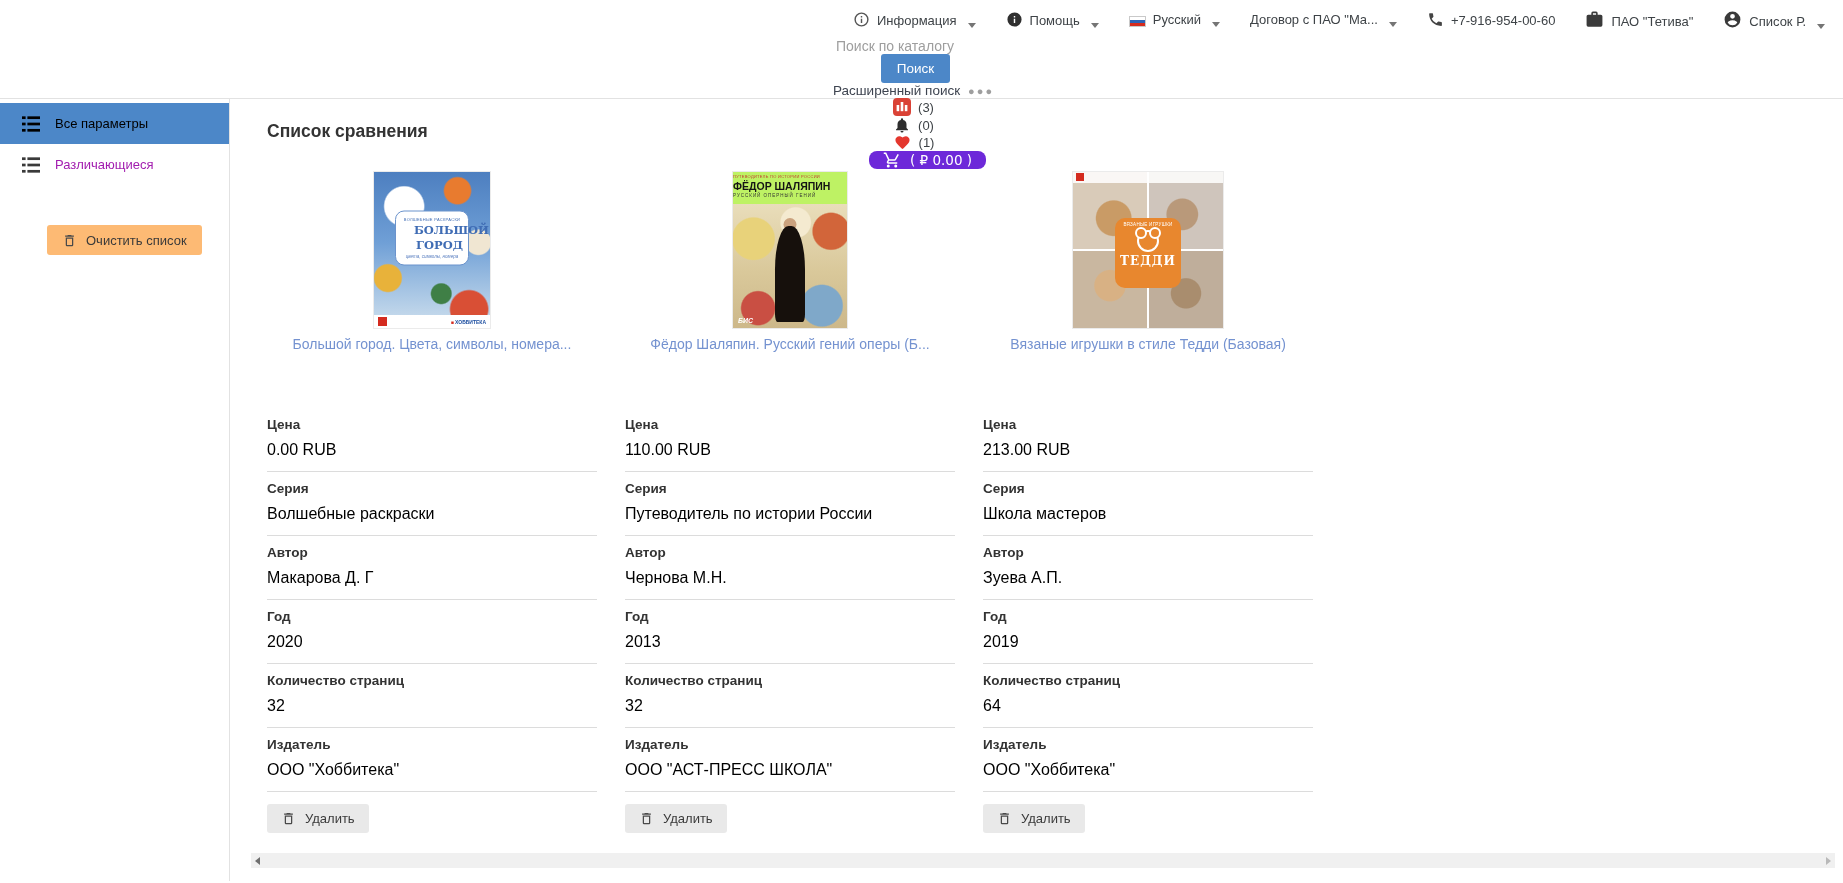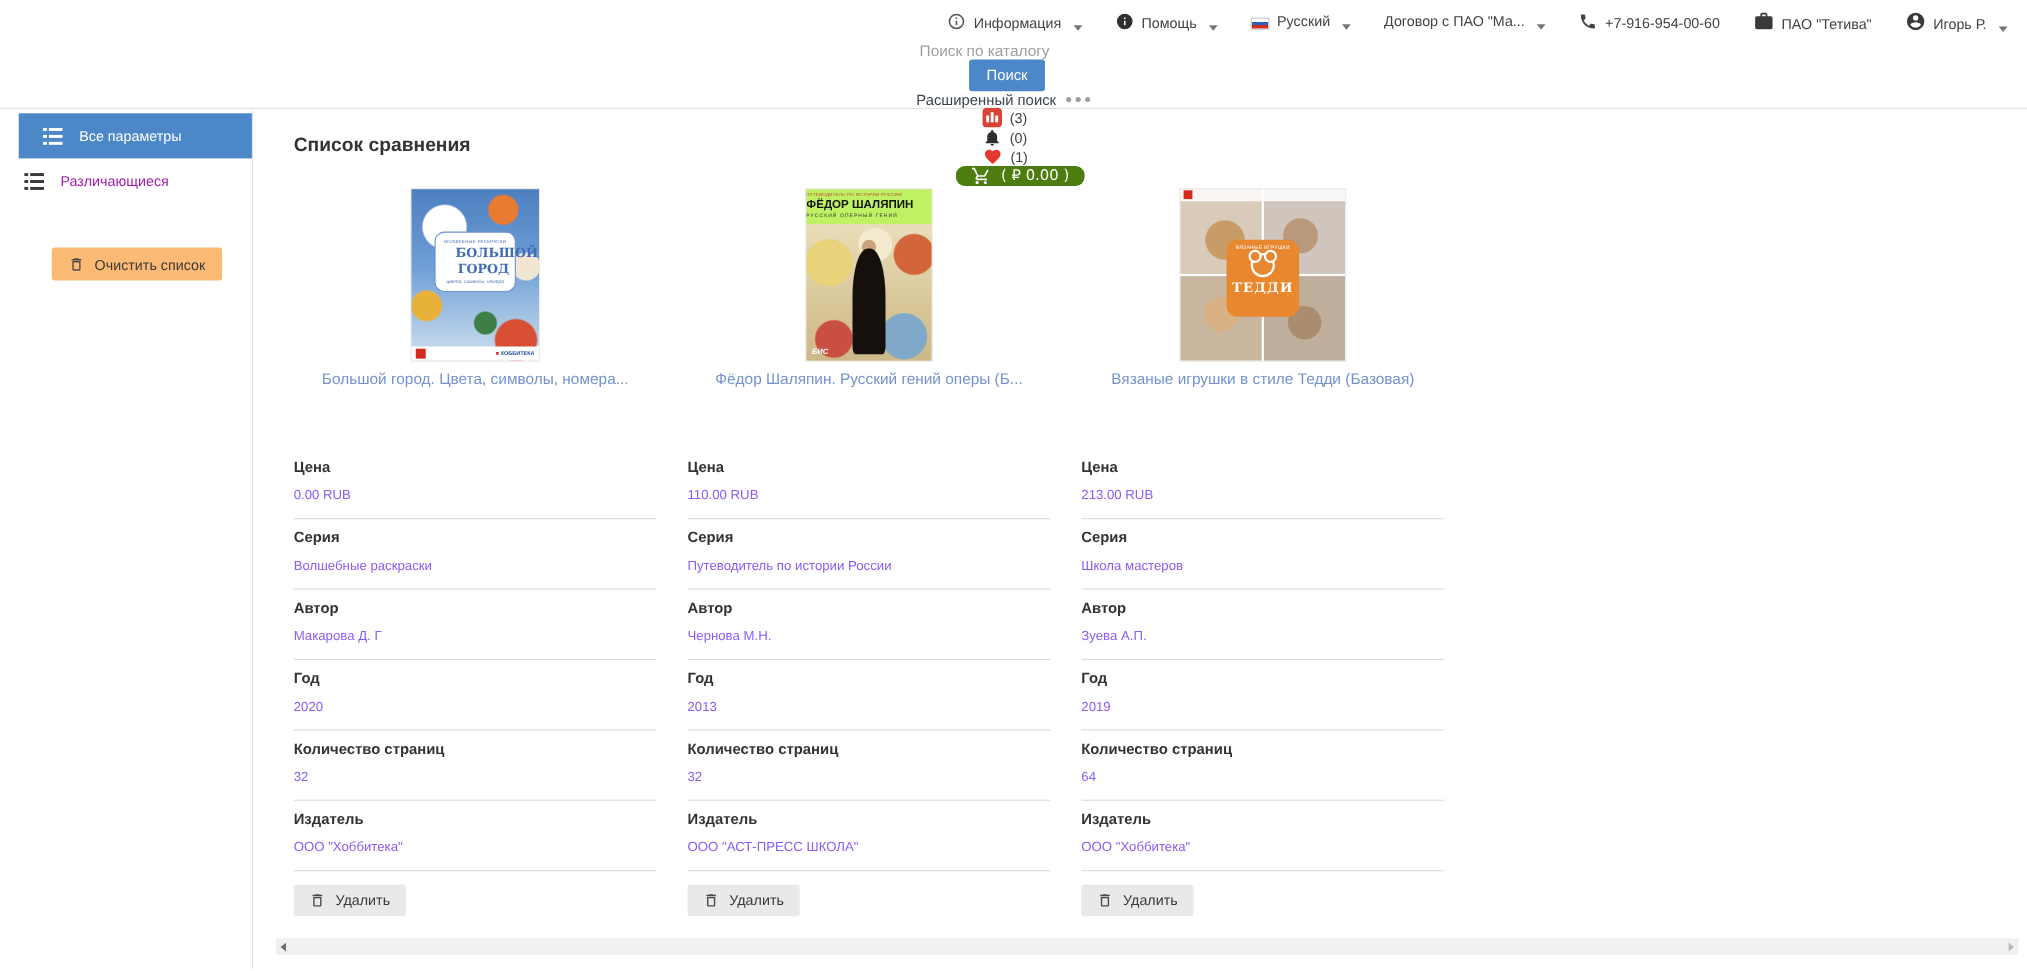--- a/index.html
+++ b/index.html
@@ -29,49 +29,49 @@
     cursor: pointer; margin-right: 22px; }
   .adv { display: flex; align-items: center; gap: 8px; font-size: 13.5px; color: #3e4450;
     cursor: pointer; margin-right: 26px; white-space: nowrap; }
   .dots { color: #9e9e9e; font-size: 11px; letter-spacing: 2px; }
   .vdiv { width: 1px; height: 61px; background: #e2e2e2; margin-right: 22px; }
   .cnt-group { display: flex; align-items: center; gap: 7px; margin-right: 26px;
     font-size: 13px; color: #3e4347; cursor: pointer; }
   .cmp-icon { width: 18px; height: 18px; }
   .bell-icon { width: 18px; height: 18px; color: #2e2e2e; }
   .heart-icon { width: 19px; height: 17px; color: #e4372e; }
-  .btn-cart { display: flex; align-items: center; gap: 9px; background: #4d7c0f; color: #fff;
+  .btn-cart { display: flex; align-items: center; gap: 9px; background: #6d28d9; color: #fff;
     border: none; border-radius: 8px; height: 34px; padding: 0 14px; margin-left: 2px;
     font-size: 13.5px; font-family: "DejaVu Sans", "Liberation Sans", sans-serif; cursor: pointer; }
   .cart-ic { width: 18px; height: 18px; color: #fff; }
 
   
   .bodyrow { display: flex; height: 782px; }
   .sidebar { width: 230px; flex: 0 0 auto; border-right: 1px solid #e2e2e2; padding-top: 4px; }
   .side-item { height: 41px; display: flex; align-items: center; gap: 15px; padding-left: 22px;
     font-size: 13px; color: #a21caf; cursor: pointer; }
-  .side-item.active { background: #4c87c8; color: #ffffff; margin-left: 17px; }
+  .side-item.active { background: #4c87c8; color: #000000; }
   .list-ic { width: 18px; height: 16px; }
   .btn-clear { display: flex; align-items: center; gap: 9px; background: #fdba74; color: #3a3a3a;
     border: none; border-radius: 3px; height: 30px; padding: 0 15px; margin: 40px 0 0 47px;
     font-size: 13px; font-family: "Liberation Sans", sans-serif; cursor: pointer; }
   .trash-ic { width: 15px; height: 15px; color: #4a4a4a; }
 
   .main { flex: 1 1 auto; padding-left: 37px; position: relative; }
   .page-title { margin-top: 22px; font-size: 17.5px; font-weight: bold; color: #333; }
 
   .cards { display: flex; gap: 28px; margin-top: 28px; }
   .card { width: 330px; flex: 0 0 auto; }
   .cover-wrap { height: 158px; display: flex; justify-content: center; align-items: flex-end; cursor: pointer; }
   .p-title { margin-top: 8px; text-align: center; font-size: 14px; color: #7492d0;
     white-space: nowrap; overflow: hidden; text-overflow: ellipsis; cursor: pointer; }
   .spec-table { margin-top: 56px; }
   .spec-row { padding: 9px 0 13px; border-bottom: 1px solid #dcdcdc; }
   .spec-label { font-size: 13.5px; font-weight: bold; color: #333; line-height: 16px; }
-  .spec-value { margin-top: 9px; font-size: 12px; color: #8b5cf6; line-height: 16px; }
+  .spec-value { margin-top: 9px; font-size: 16px; color: #000000; line-height: 16px; }
   .btn-del { display: flex; align-items: center; gap: 9px; background: #e9e9e9; color: #3a3a3a;
     border: none; border-radius: 3px; height: 29px; padding: 0 14px; margin-top: 12px;
     font-size: 13px; font-family: "Liberation Sans", sans-serif; cursor: pointer; }
 
   .hscroll { margin: 20px 8px 0 -16px; height: 15px; background: #f0f0f0;
     display: flex; align-items: center; justify-content: space-between; padding: 0 4px; }
   .sc-arrow { width: 0; height: 0; border-top: 4px solid transparent; border-bottom: 4px solid transparent; }
   .sc-left { border-right: 5px solid #6f6f6f; }
   .sc-right { border-left: 5px solid #b9b9b9; }
 
@@ -175,21 +175,21 @@
   <div class="tb-item">
     <svg class="icon18" viewBox="0 0 24 24" fill="#3a3a3a">
         <path d="M20 6h-4V4a2 2 0 0 0-2-2h-4a2 2 0 0 0-2 2v2H4a2 2 0 0 0-2 2v11a2 2 0 0 0 2 2h16a2 2 0 0 0 2-2V8a2 2 0 0 0-2-2zm-6 0h-4V4h4z"></path>
       </svg>
     <span>ПАО "Тетива"</span>
   </div>
   <div class="tb-item">
     <svg class="icon18" viewBox="0 0 24 24" fill="#3a3a3a">
         <path d="M12 2a10 10 0 1 0 10 10A10 10 0 0 0 12 2zm0 3a3 3 0 1 1-3 3 3 3 0 0 1 3-3zm0 14.2a7.2 7.2 0 0 1-6-3.22c.03-1.99 4-3.08 6-3.08s5.97 1.09 6 3.08a7.2 7.2 0 0 1-6 3.22z"></path>
       </svg>
-    <span>Игорь Р.</span>
+    <span>Список Р.</span>
     <span class="caret"></span>
   </div>
 </div>
 
 <div class="searchrow">
   <svg class="search-ic" viewBox="0 0 24 24" fill="currentColor">
       <path d="M15.5 14h-.79l-.28-.27a6.5 6.5 0 1 0-.7.7l.27.28v.79l5 4.99L20.49 19l-4.99-5zm-6 0A4.5 4.5 0 1 1 14 9.5 4.5 4.5 0 0 1 9.5 14z"></path>
     </svg>
   <input class="search-input" type="text" placeholder="Поиск по каталогу" style="">
   <button class="btn-search">Поиск</button>

